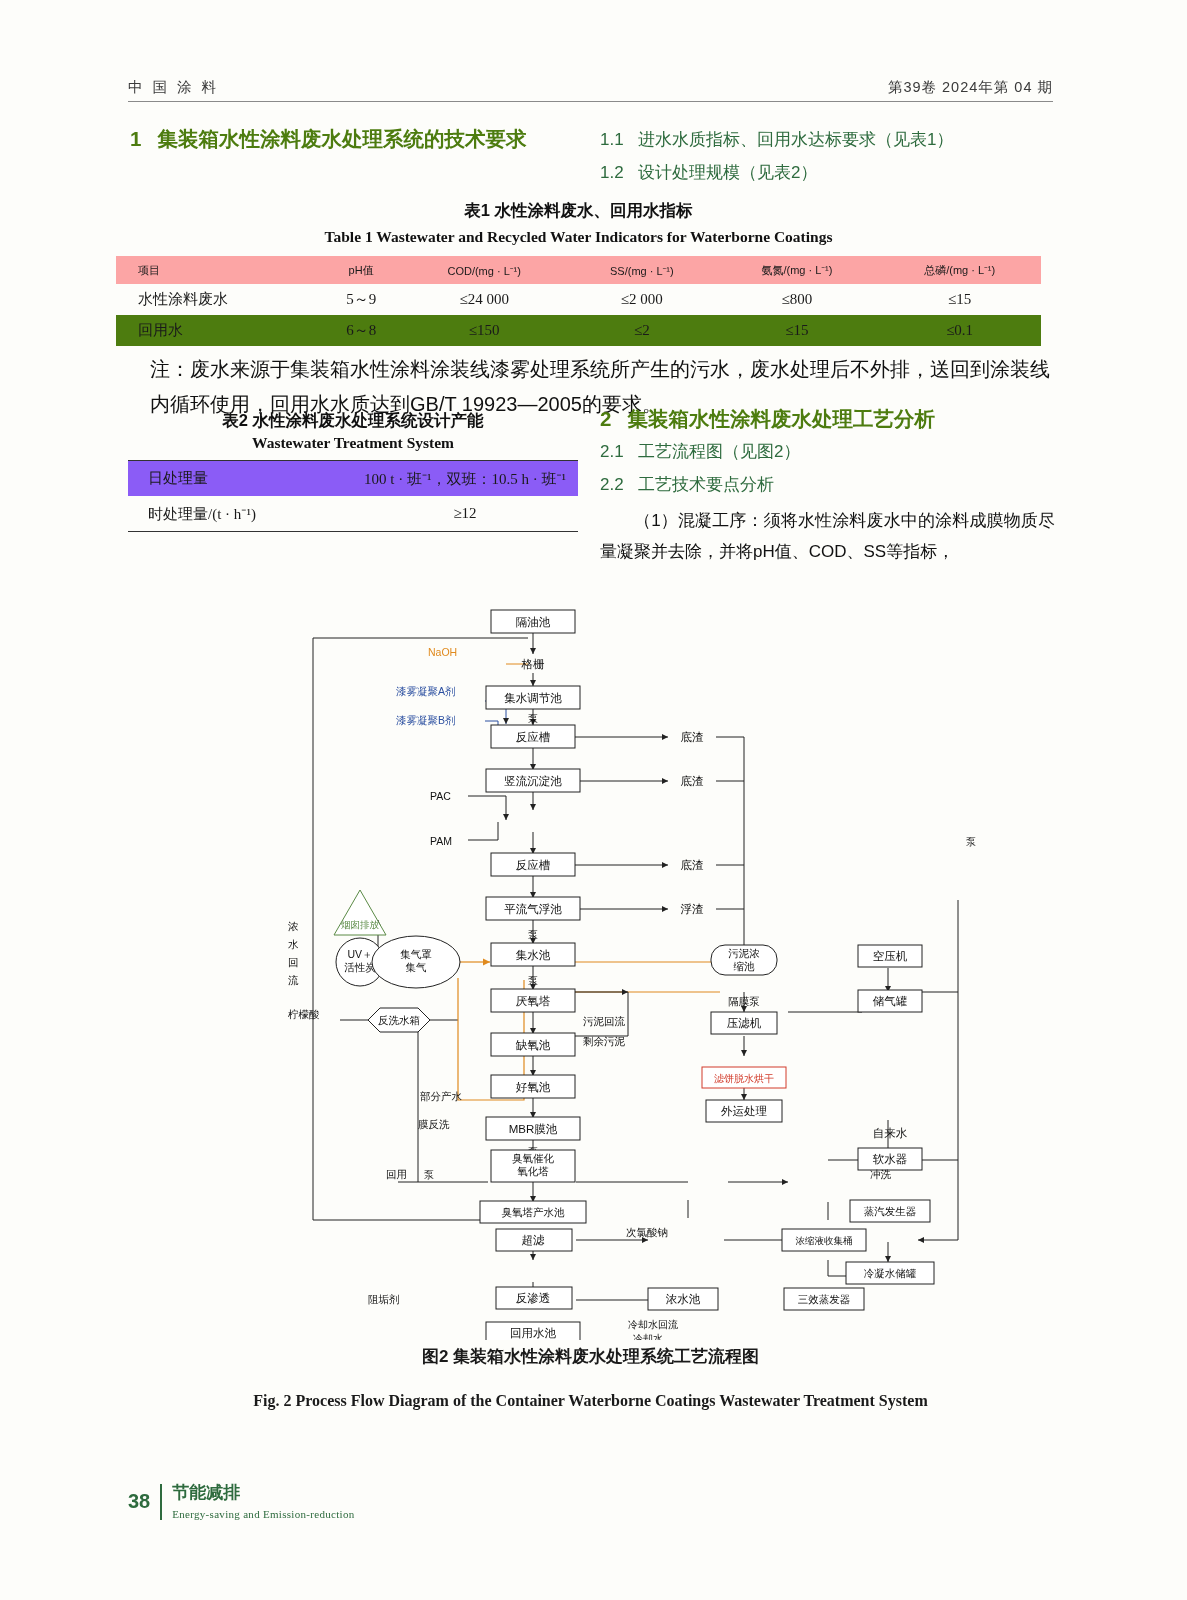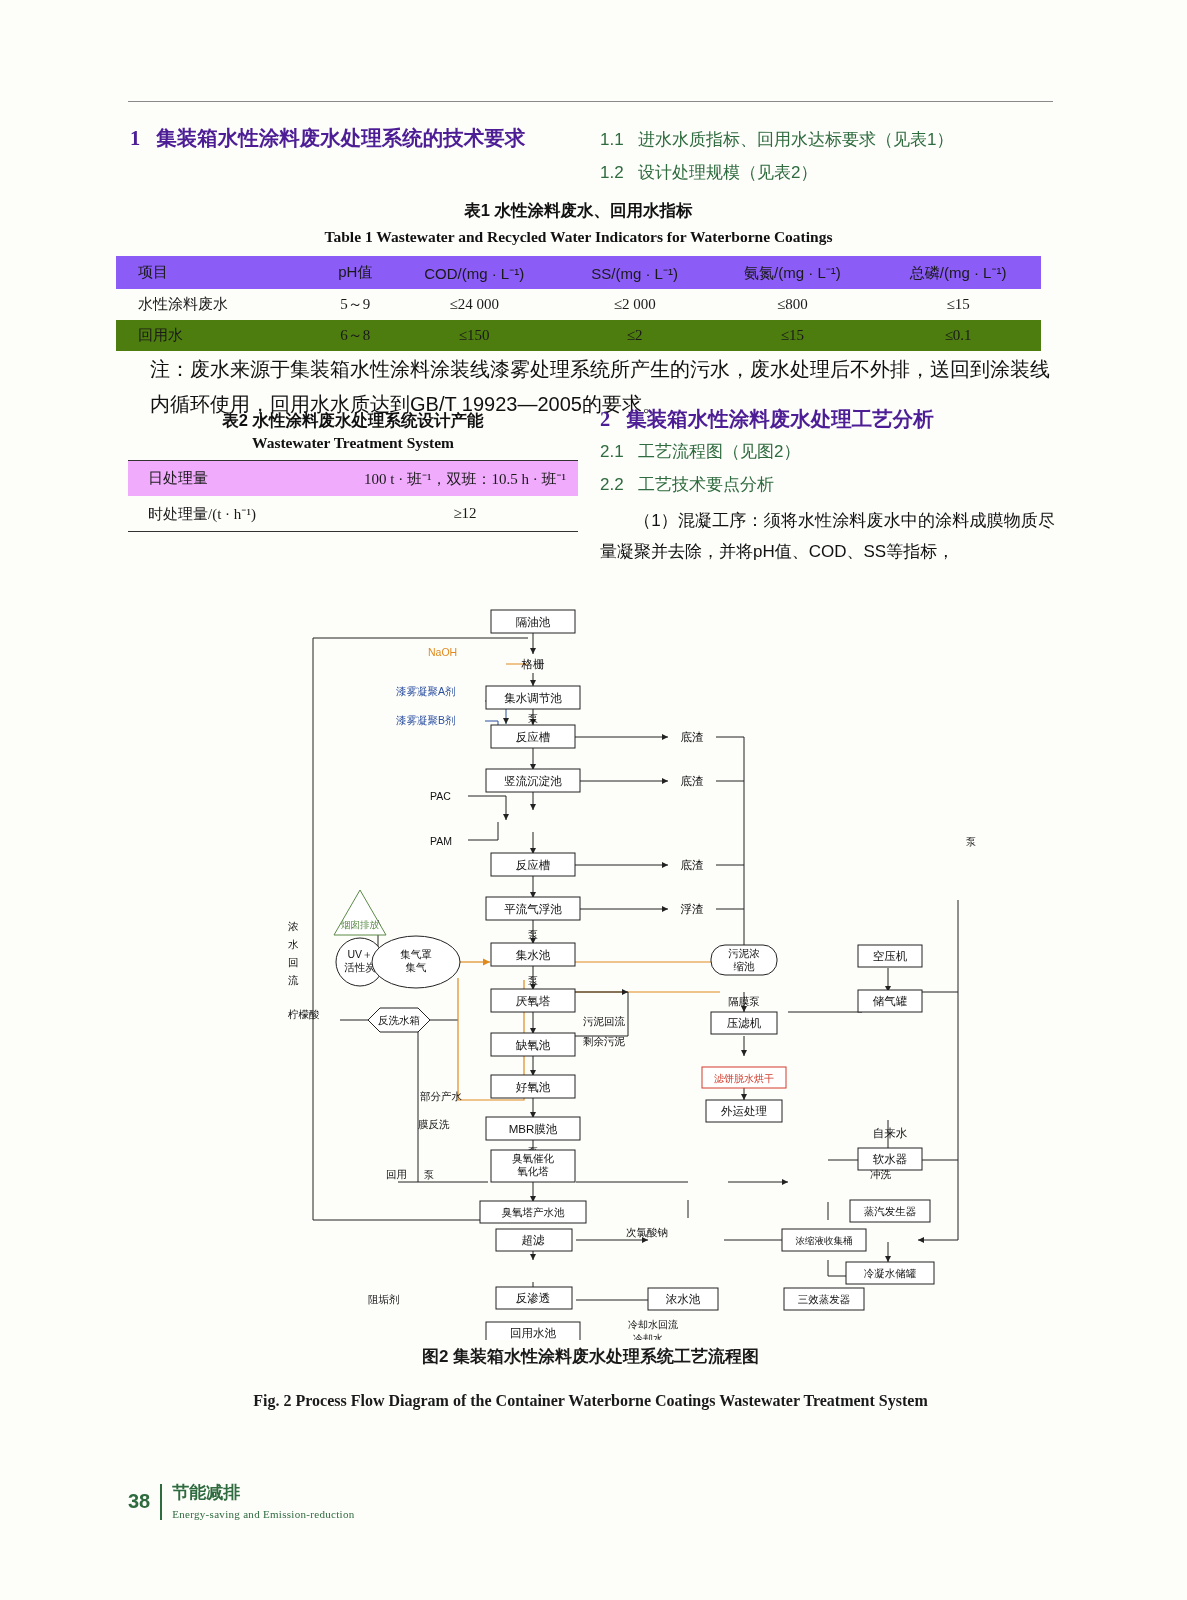--- a/index.html
+++ b/index.html
@@ -20,57 +20,57 @@
     font-size:14.5px; color:#3a3a3a; letter-spacing:0.5px;
   }
   .runhead .left { font-family:"Liberation Sans", sans-serif; letter-spacing:3px;}
   .runhead .right { font-family:"Liberation Sans", sans-serif; letter-spacing:1px;}
   .runhead-rule {
     position:absolute; left:128px; top:101px; width:925px; height:1px; background:#8a8a8a;
   }
 
   
   .sec-title {
-    position:absolute; font-family:Liberation Serif, serif;
-    font-weight:bold; color:#4c1d95; font-size:20.5px;
+    position:absolute; font-family:Liberation Sans, sans-serif;
+    font-weight:bold; color:#4d7c0f; font-size:20.5px;
   }
   .col-left-head { left:130px; top:124px; width:430px; line-height:1.45; }
   .col-left-head .num { margin-right:16px; }
   .sub { position:absolute; font-family:"Liberation Sans", sans-serif; color:#2e6b3e; font-size:17px; }
   .sub .n { display:inline-block; width:38px; }
 
   
   .tcap-cn {
     font-family:"Liberation Sans", sans-serif; font-weight:bold;
     font-size:16.5px; text-align:center; color:#111;
   }
   .tcap-en {
     font-family:"Liberation Serif", serif; font-weight:bold;
     font-size:15.5px; text-align:center; color:#111;
   }
 
   
   #table1-wrap { position:absolute; left:116px; top:200px; width:925px; }
   #table1 { border-collapse:collapse; width:925px; margin-top:10px; font-size:15px; }
   #table1 th, #table1 td { padding:6px 4px; text-align:center; }
-  #table1 thead th { background:#8b5cf6; font-weight:normal; font-family:"Liberation Sans", sans-serif; font-size:15px;}
+  #table1 thead th { background:#fca5a5; font-weight:normal; font-family:"Liberation Sans", sans-serif; font-size:11px;}
   #table1 tbody tr.alt td { background:#4d7c0f; }
   #table1 td.first, #table1 th.first { text-align:left; padding-left:22px; width:180px;}
   .tnote {
     position:absolute; left:150px; top:352px; width:900px;
     font-size:20px; line-height:1.75; color:#111;
     font-family:"Liberation Sans", sans-serif;
   }
 
   
   #table2-wrap { position:absolute; left:128px; top:410px; width:450px; }
   #table2 { border-collapse:collapse; width:450px; margin-top:8px; font-size:15px;}
   #table2 td { padding:7px 4px; text-align:center;}
   #table2 td.lbl { text-align:left; padding-left:20px; width:200px;}
-  #table2 tr.hdr td { background:#f0abfc; }
+  #table2 tr.hdr td { background:#8b5cf6; }
   .t2-top { border-top:1.4px solid #333; }
   .t2-bot { border-bottom:1.4px solid #333; }
 
   
   .rcol { position:absolute; left:600px; width:455px; }
   .body-txt {
     font-size:17px; line-height:1.85; color:#111;
     font-family:"Liberation Sans", sans-serif; text-align:justify;
   }
 
@@ -88,20 +88,24 @@
   .footer .fcn { font-family:"Liberation Sans", sans-serif; font-size:17px; color:#2e6b3e; font-weight:bold; }
   .footer .fen { font-family:"Liberation Serif", serif; font-size:11px; color:#2e6b3e; letter-spacing:0.3px;}
 
   text { font-family:"Liberation Sans", sans-serif; }
 </style>
 </head>
 <body>
 
 <div class="page">
 
+  <div class="runhead">
+    <span class="left">中 国 涂 料</span>
+    <span class="right">第39卷  2024年第 04 期</span>
+  </div>
   <div class="runhead-rule"></div>
 
   <div class="sec-title col-left-head">
     <span class="num">1</span><span>集装箱水性涂料废水处理系统的技术要求</span>
   </div>
 
   <div class="sub" style="left:600px; top:128px;">
     <span class="n">1.1</span><span>进水水质指标、回用水达标要求（见表1）</span>
   </div>
   <div class="sub" style="left:600px; top:161px;">

